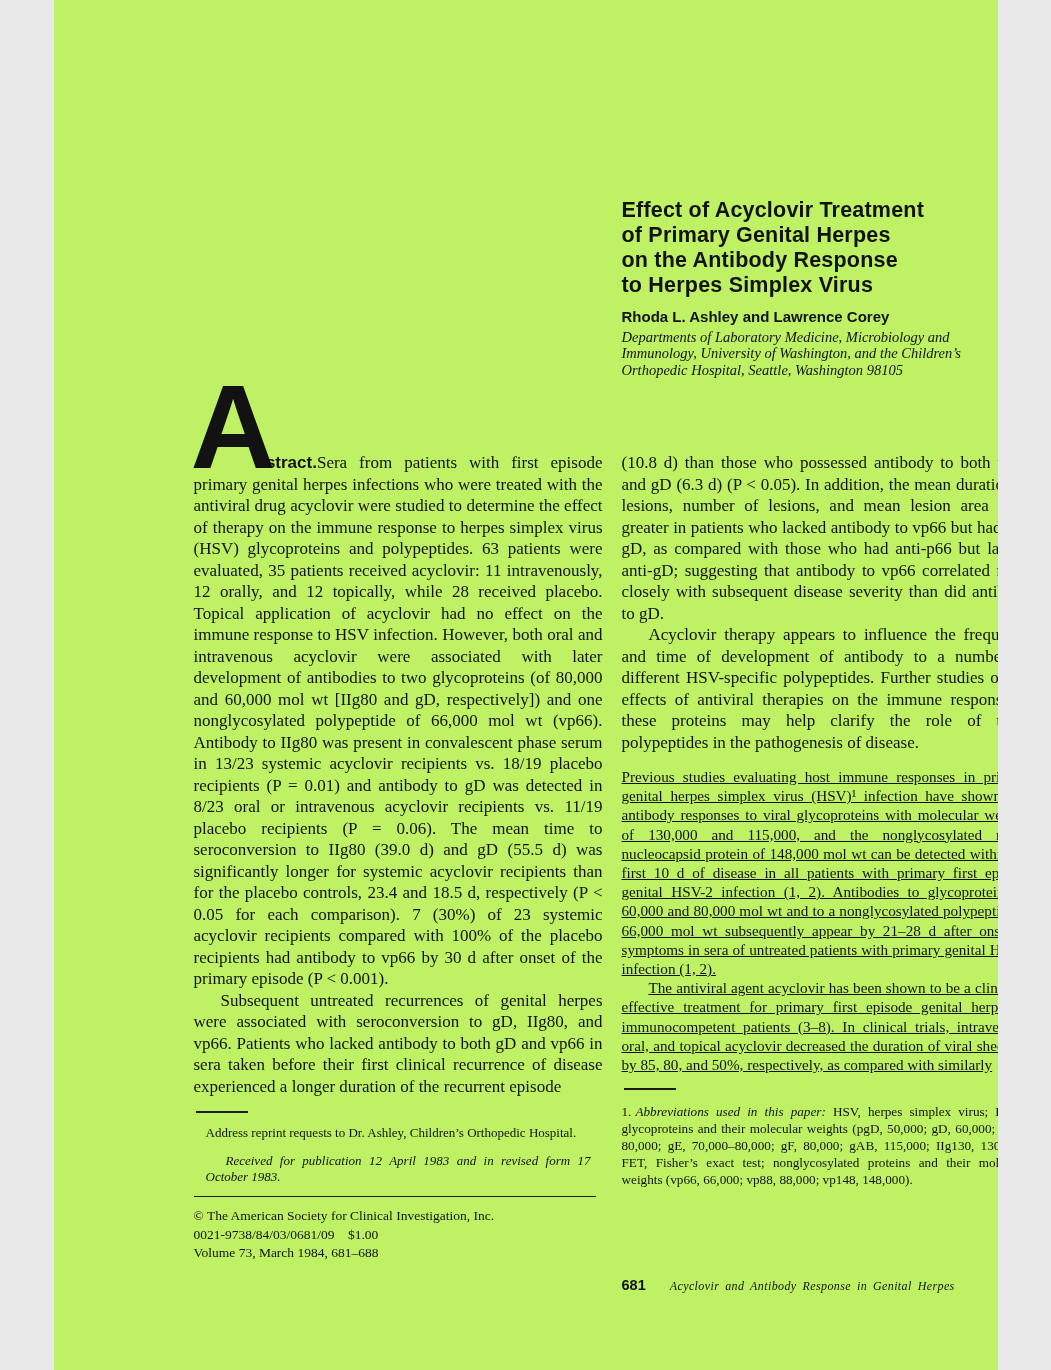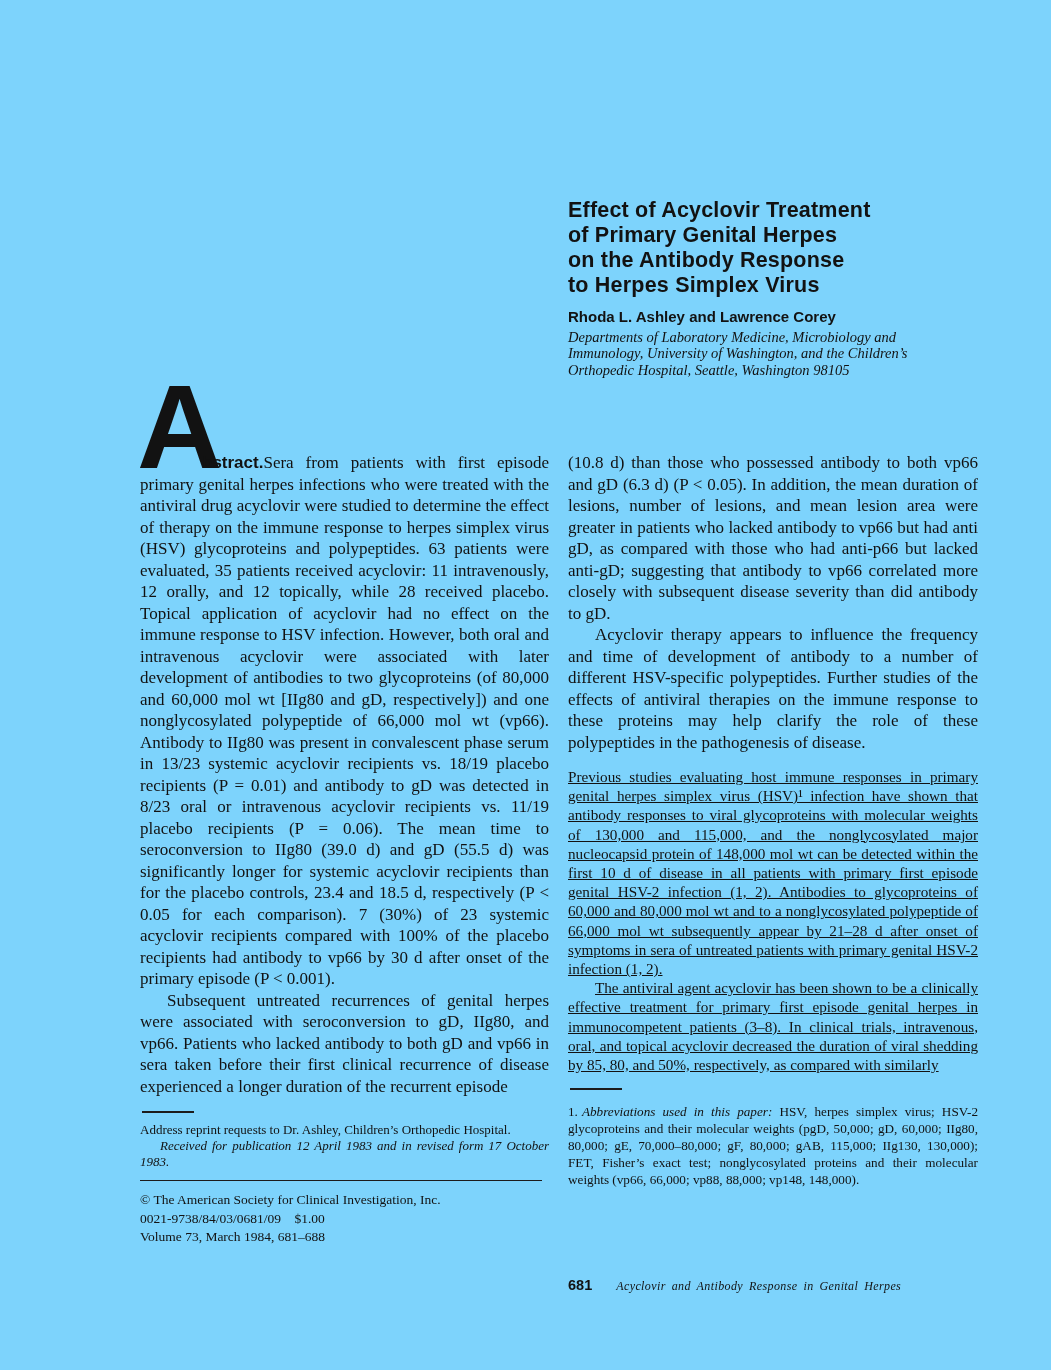--- a/index.html
+++ b/index.html
@@ -1,18 +1,18 @@
 <!DOCTYPE html>
 <html lang="en"><head>
 <meta charset="utf-8">
 <style>
   html,body { margin:0; padding:0; background:#e8e8e8; }
   .page {
-    position:relative; width:1051px; height:1370px; margin:0 auto;
-    background:#7dd3fc; color:#121212; overflow:hidden;
+    position:relative; width:944px; height:1370px; margin:0 auto;
+    background:#bef264; color:#121212; overflow:hidden;
     font-family:"Liberation Serif", serif;
   }
 
   
   .title-block { position:absolute; left:568px; top:198px; width:424px; }
   .title {
     margin:0; font-family:"Liberation Sans", sans-serif;
     font-weight:bold; font-size:21.5px; line-height:25px;
     letter-spacing:.2px; white-space:pre-line;
   }
@@ -41,21 +41,21 @@
   .para-first { text-indent:62px; }
   .para-indent { text-indent:27px; }
   .lead-label {
     font-family:"Liberation Sans", sans-serif; font-weight:bold;
     font-size:17px; margin-right:0;
   }
 
   
   .fn-rule { width:52px; border:0; border-top:2px solid #1c1c1c; margin:14px 0 9px 2px; }
   .fn-text { font-size:13px; line-height:15.8px; text-align:justify; }
-  .fn-text p { margin:0; }
+  .fn-text p { margin:12px; }
   .received { font-style:italic; text-indent:20px; }
 
   .sep-rule { width:402px; border:0; border-top:1.8px solid #1c1c1c; margin:11px 0 10px 0; }
   .jinfo { font-size:13.5px; line-height:18.2px; }
   .jinfo div { white-space:pre; }
 
   
   .intro-heading {
     margin:22px 0 0 0; font-family:"Liberation Sans", sans-serif;
     font-weight:bold; font-size:16px; line-height:20px;

